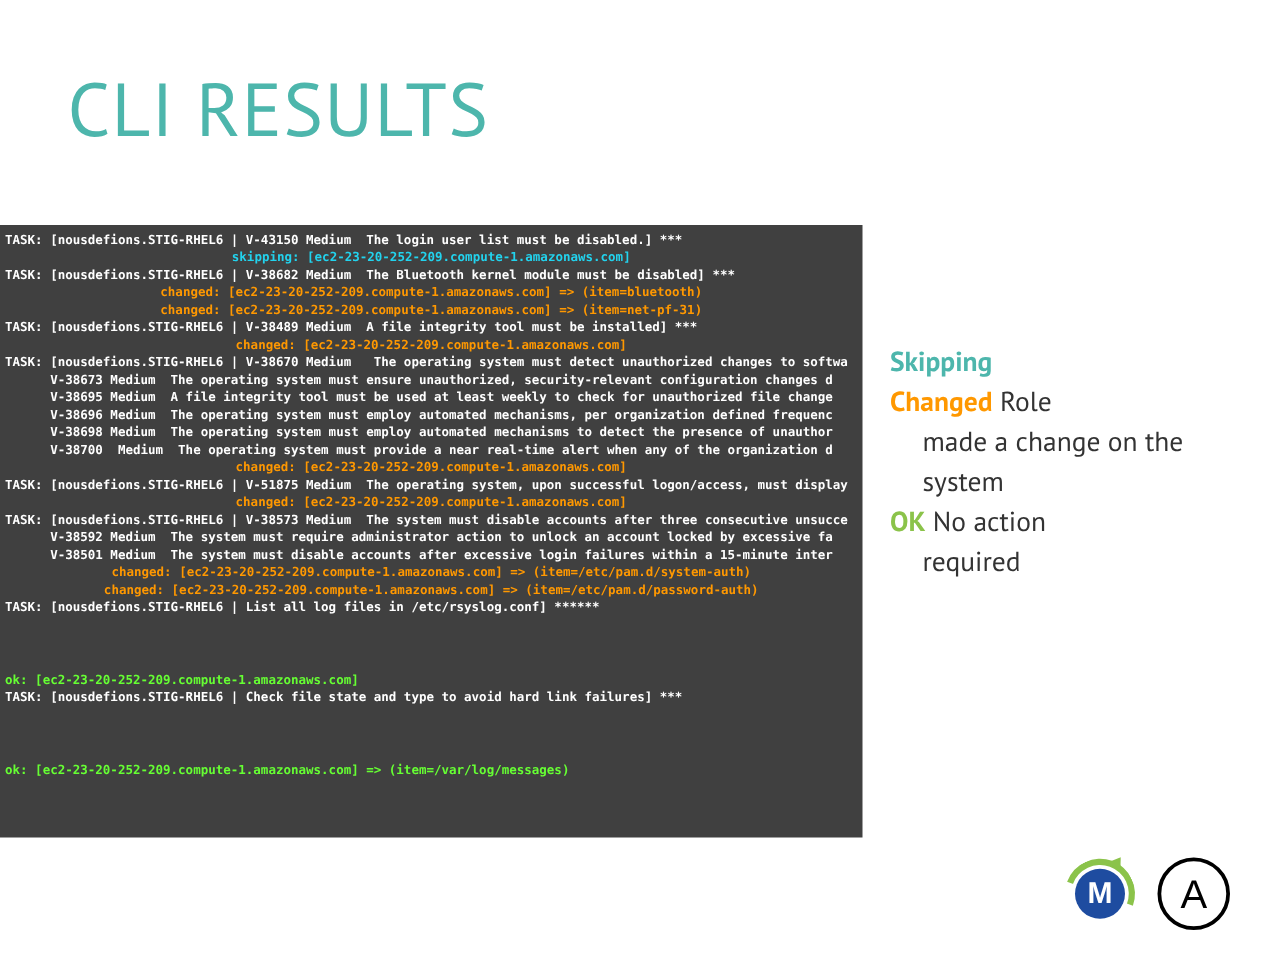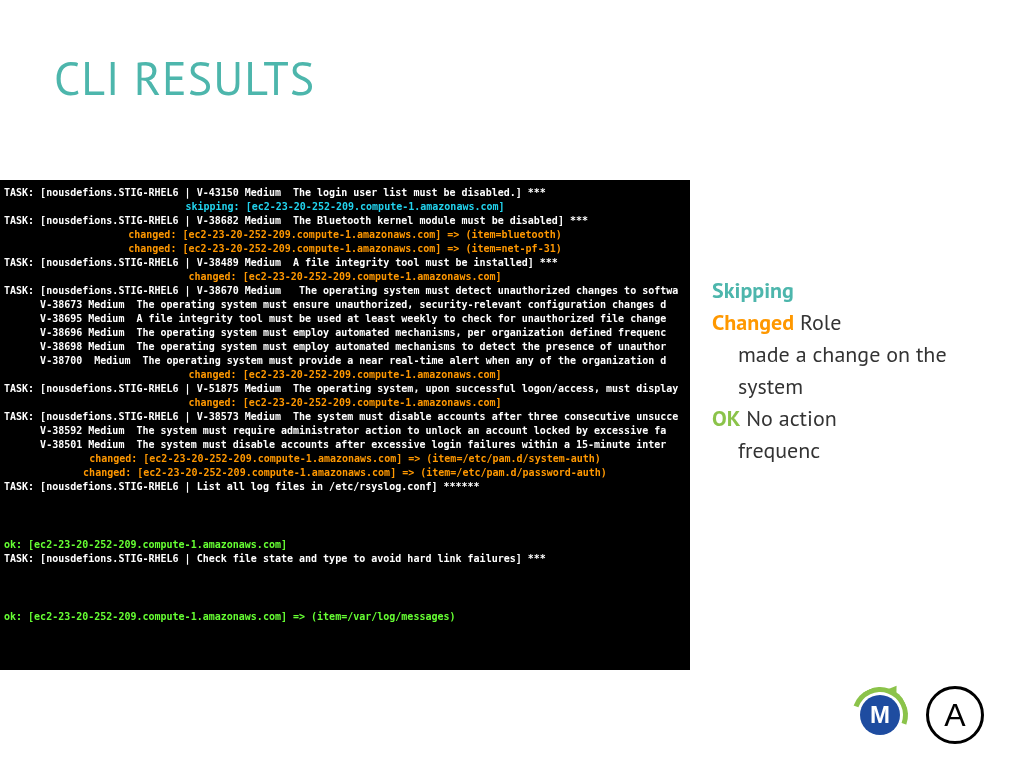--- a/index.html
+++ b/index.html
@@ -8,32 +8,32 @@
     height: 768px;
     background: #ffffff;
     font-family: "PT Sans", "Helvetica Neue", Arial, sans-serif;
     position: relative;
     overflow: hidden;
   }
   .title {
     position: absolute;
     top: 48px;
     left: 54px;
-    font-size: 46px;
+    font-size: 60px;
     font-weight: 400;
     color: #4db6ac;            
     letter-spacing: 1px;
   }
   .terminal {
     position: absolute;
     top: 180px;
     left: 0;
     width: 690px;
     height: 490px;
-    background: #000000;
+    background: #404040;
     color: #ffffff;
     font-family: "Menlo", "Consolas", "DejaVu Sans Mono", monospace;
     font-size: 10px;
     line-height: 14px;
     padding: 6px 4px 6px 4px;
     box-sizing: border-box;
     overflow: hidden;
     white-space: pre;
   }
   .terminal .line { display: block; font-weight: bold; }
@@ -115,21 +115,21 @@
 <div class="legend">
   <div>
     <span class="lbl-skipping">Skipping</span>
   </div>
   <div>
     <span class="lbl-changed">Changed</span><span> Role</span>
     <span class="desc">made a change on the system</span>
   </div>
   <div>
     <span class="lbl-ok">OK</span><span> No action</span>
-    <span class="desc">frequenc</span>
+    <span class="desc">required</span>
   </div>
 </div>
 
 <div class="logos">
   <div class="logo-m">
     <div class="arc"></div>
     <div class="arrow"></div>
     <div class="disc">M</div>
   </div>
   <div class="logo-a">A</div>

